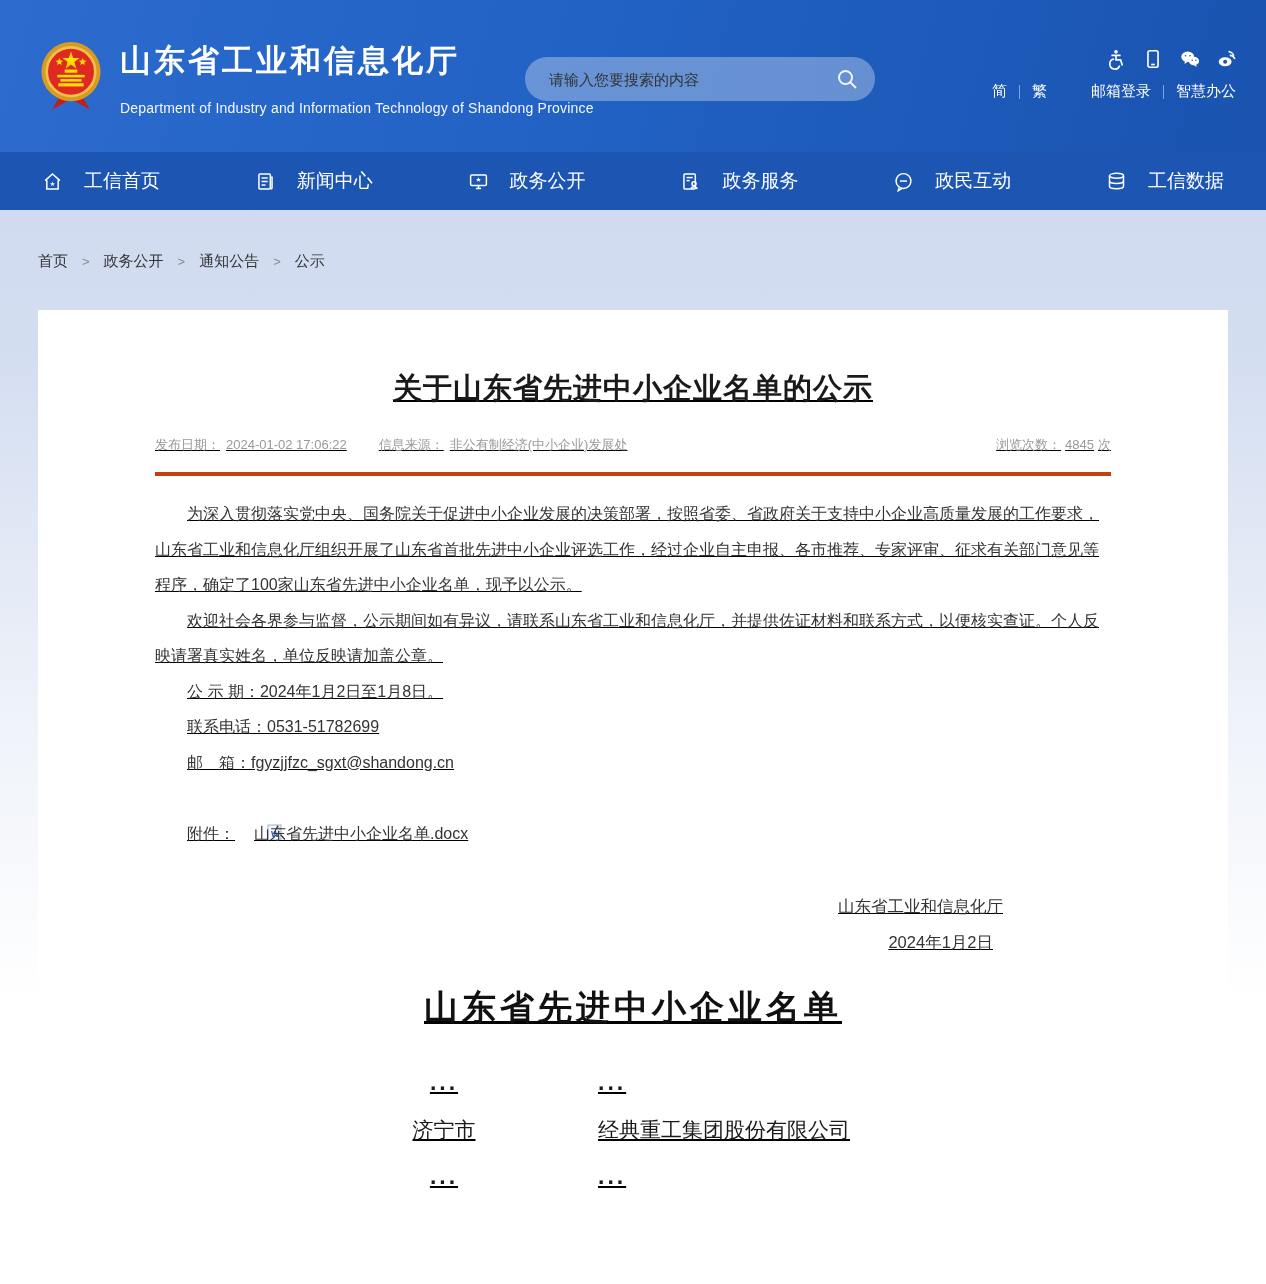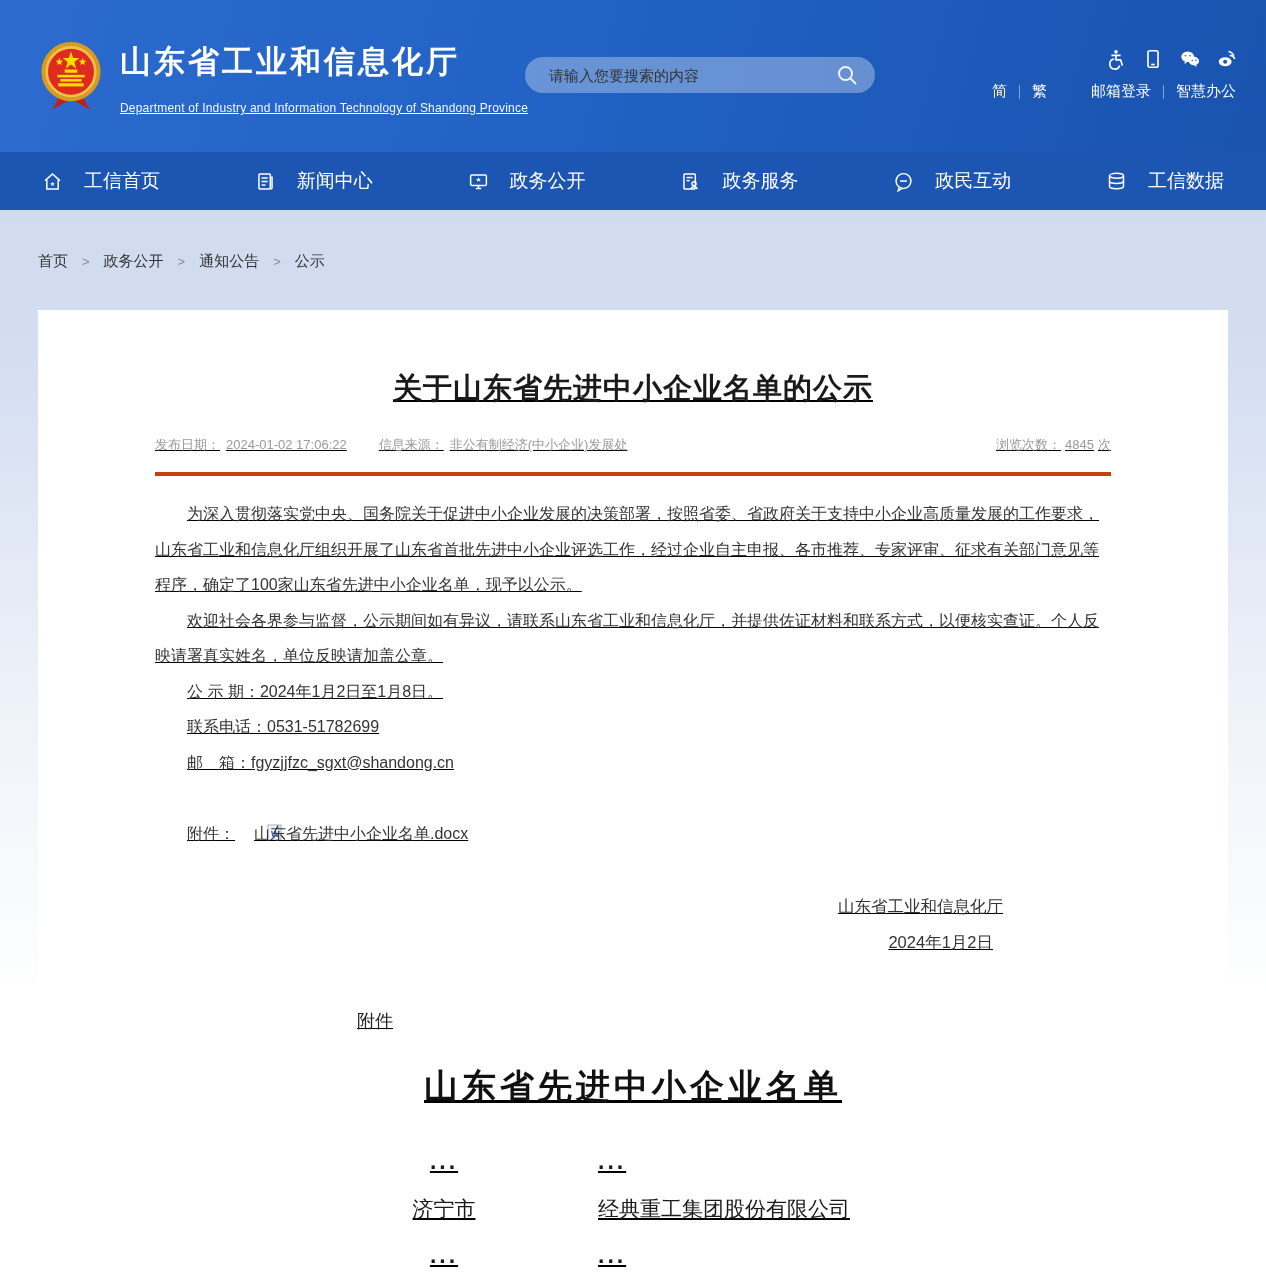--- a/index.html
+++ b/index.html
@@ -12,24 +12,24 @@
 
   
   .site-header {
     position:absolute; left:0; top:0; width:1266px; height:152px;
     background:linear-gradient(105deg,#2d6bce 0%,#2162c4 45%,#1a53b0 100%);
   }
   .brand { position:absolute; left:36px; top:40px; display:flex; align-items:center; }
   .emblem { width:70px; height:76px; flex:0 0 auto; }
   .brand-text { margin-left:14px; color:#fff; }
   .brand-title { font-size:31px; font-weight:bold; letter-spacing:3px; line-height:34px; }
-  .brand-sub { font-size:12px; letter-spacing:0.2px; margin-top:22px; color:rgba(255,255,255,0.95);text-decoration:underline; }
+  .brand-sub { font-size:14px; letter-spacing:0.2px; margin-top:22px; color:rgba(255,255,255,0.95); }
 
   .search-box {
-    position:absolute; left:525px; top:57px; width:350px; height:36px;
+    position:absolute; left:525px; top:57px; width:350px; height:44px;
     background:rgba(255,255,255,0.32); border-radius:22px;
     display:flex; align-items:center; padding:0 16px 0 22px;
   }
   .search-input {
     flex:1; border:none; outline:none; background:transparent;
     font-size:15px; color:#222; font-family:inherit;
   }
   .search-input::placeholder { color:#333; opacity:1; }
   .search-btn { width:24px; height:24px; border:none; background:transparent; padding:0; cursor:pointer; }
 
@@ -295,21 +295,20 @@
             <polygon points="10,1 14,5 10,5" fill="#d7e0ef" stroke="#9fb0cc" stroke-width="0.8"></polygon>
             <text x="4" y="13" font-size="9" font-weight="bold" fill="#2a5db0" font-family="Liberation Sans, sans-serif">W</text>
           </svg></span><span class="attach-name">山东省先进中小企业名单.docx</span>
       </p>
 
       <div class="sign-block">
         <div class="sign-name">山东省工业和信息化厅</div>
         <div class="sign-date">2024年1月2日</div>
       </div>
 
-      <div class="preview-label">附件</div>
       <div class="preview-title">山东省先进中小企业名单</div>
 
       <div class="preview-rows">
         <div class="prow">
           <span class="pcol-city dots">...</span>
           <span class="pcol-company dots">...</span>
         </div>
         <div class="prow">
           <span class="pcol-city">济宁市</span>
           <span class="pcol-company">经典重工集团股份有限公司</span>

